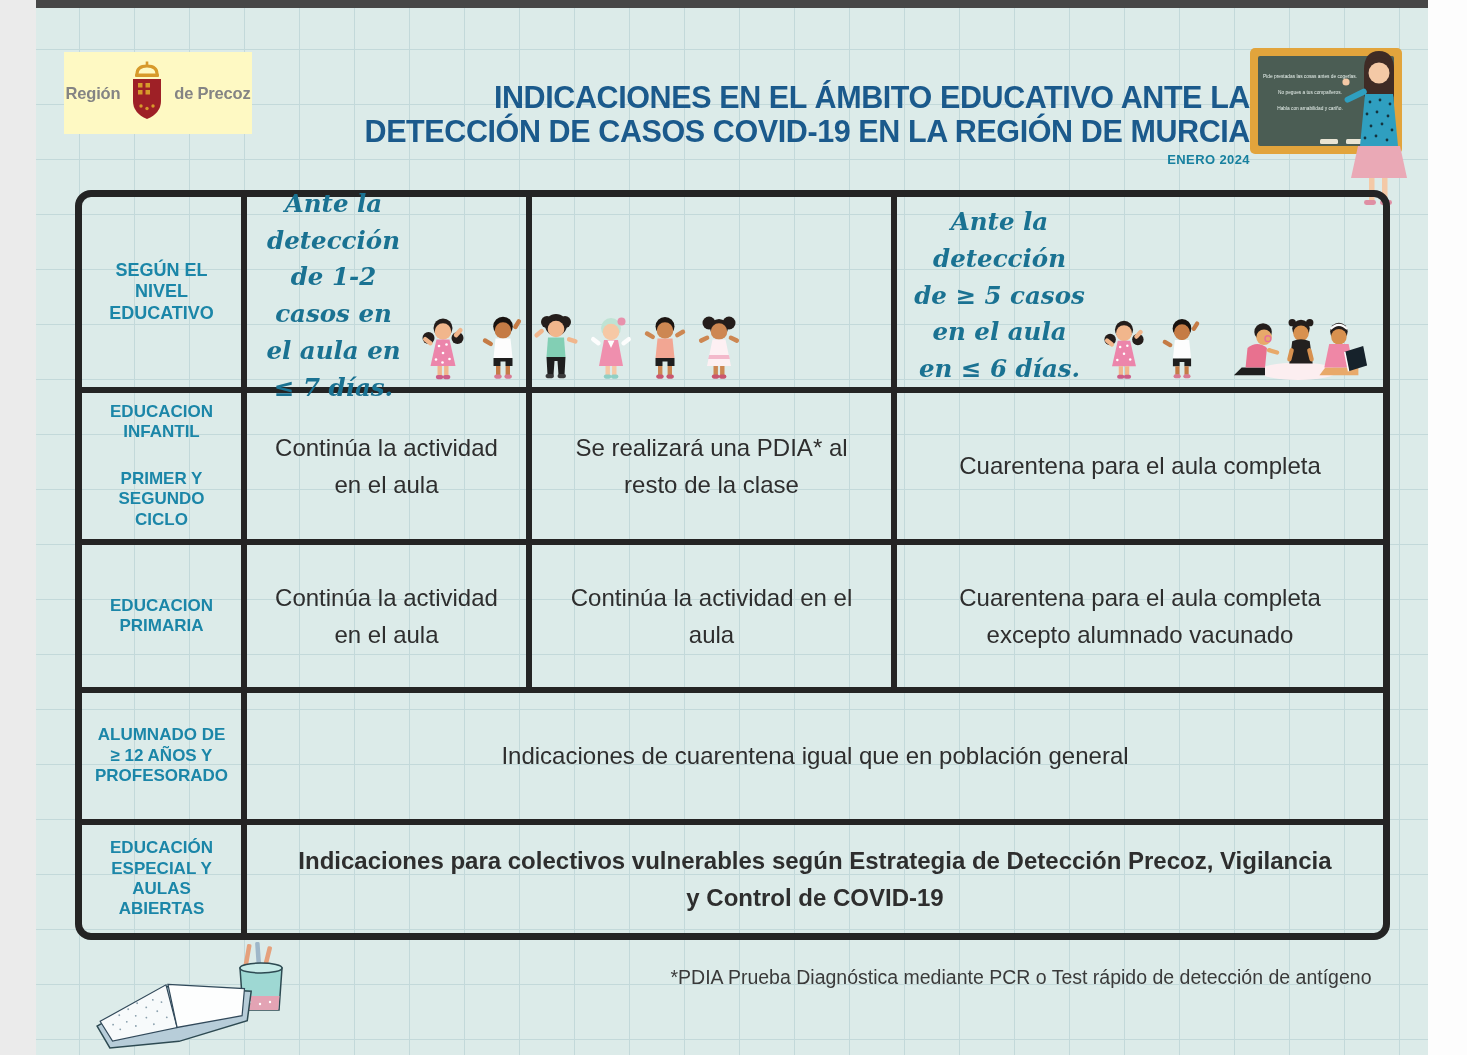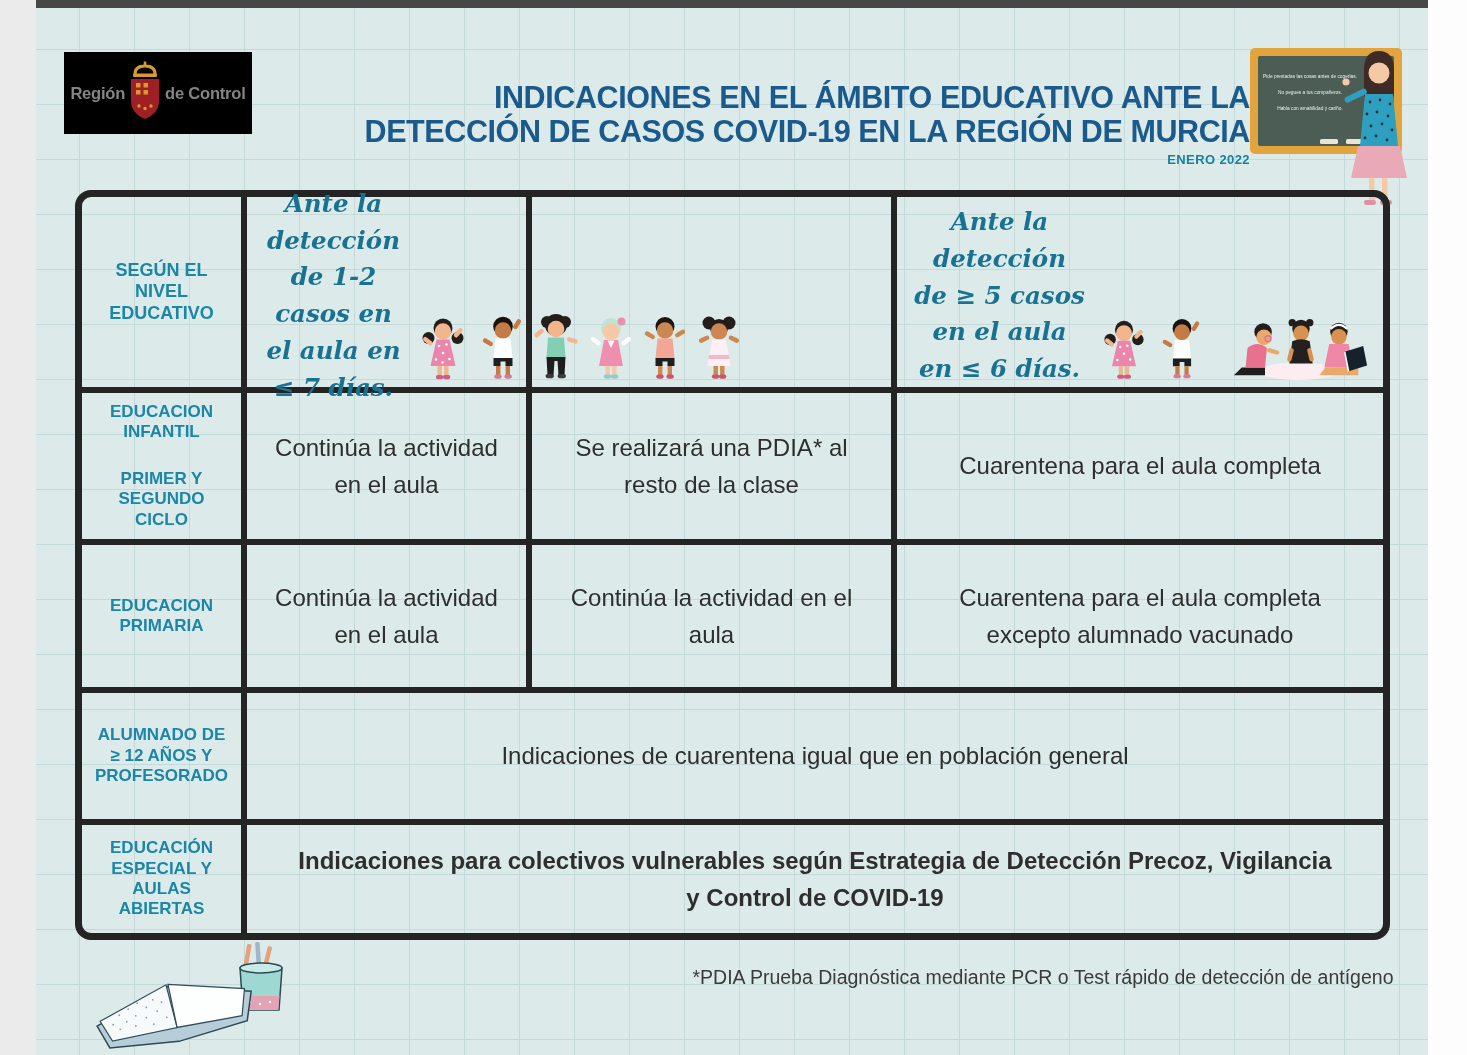--- a/index.html
+++ b/index.html
@@ -13,22 +13,22 @@
   .right-strip{position:absolute;left:1428px;top:0;width:39px;height:1055px;background:#fdfdfd;}
   .grid-bg{
     position:absolute;left:36px;top:8px;width:1392px;height:1047px;
     background-color:#dcebe9;
     background-image:
       linear-gradient(#c3d9da 1px, transparent 1px),
       linear-gradient(90deg,#c3d9da 1px, transparent 1px);
     background-size:55px 55px;background-position:-12px -14px;
   }
   .logo{
-    position:absolute;left:64px;top:52px;width:188px;height:82px;background:#000000;
-    display:flex;align-items:center;justify-content:center;
+    position:absolute;left:64px;top:52px;width:188px;height:82px;background:#fef9c3;
+    display:flex;align-items:center;justify-content:center;gap:7px;
   }
   .logo-text{color:#848484;font-weight:bold;font-size:16.5px;letter-spacing:-0.2px;}
   .title-wrap{position:absolute;left:255px;top:80px;width:995px;text-align:right;}
   .title-line{color:#1b5a8c;font-weight:bold;font-size:30.5px;line-height:1.12;letter-spacing:-0.4px;}
   .date-line{margin-top:4px;color:#17809f;font-weight:bold;font-size:13px;letter-spacing:0.4px;}
   .teacher-scene{position:absolute;left:1248px;top:42px;}
 
   .big-table{
     position:absolute;left:75px;top:190px;width:1315px;height:750px;
     box-sizing:border-box;border:7px solid #242424;border-radius:16px;
@@ -51,21 +51,21 @@
   .script{
     font-family:"DejaVu Serif",serif;font-style:italic;font-weight:600;
     color:#1a7292;font-size:24.5px;line-height:1.5;padding:8px 16px 0;
   }
   .kids-row{display:flex;align-items:flex-end;justify-content:center;gap:14px;margin-top:auto;padding-bottom:6px;}
   .kids-row.tight{gap:8px;}
   .body-text{color:#2e2e2e;font-size:24px;line-height:1.55;padding:0 22px;}
   .label-gap{height:26px;}
   .span-cell{grid-column:2 / 5;}
   .footnote{
-    position:absolute;left:658px;top:966px;width:770px;text-align:center;
+    position:absolute;left:636px;top:966px;width:770px;text-align:center;
     color:#3a3a3a;font-size:19.5px;
   }
   .desk-scene{position:absolute;left:78px;top:938px;}
 </style>
 </head>
 <body>
 
 <div class="grid-bg"></div>
 <div class="left-strip"></div>
 <div class="top-bar"></div>
@@ -81,27 +81,27 @@
     <g fill="#d79a2b">
       <rect x="11" y="22" width="4.5" height="4.5"></rect>
         <rect x="18.5" y="22" width="4.5" height="4.5"></rect>
       <rect x="11" y="29" width="4.5" height="4.5"></rect>
         <rect x="18.5" y="29" width="4.5" height="4.5"></rect>
       <circle cx="14" cy="45" r="1.7"></circle>
         <circle cx="20" cy="47.5" r="1.7"></circle>
         <circle cx="26" cy="45" r="1.7"></circle>
     </g>
   </svg>
-  <span class="logo-text">de Control</span>
+  <span class="logo-text">de Precoz</span>
 </div>
 
 <div class="title-wrap">
   <div class="title-line">INDICACIONES EN EL ÁMBITO EDUCATIVO ANTE LA</div>
   <div class="title-line">DETECCIÓN DE CASOS COVID-19 EN LA REGIÓN DE MURCIA</div>
-  <div class="date-line">ENERO 2022</div>
+  <div class="date-line">ENERO 2024</div>
 </div>
 
 <div class="teacher-scene">
   <svg width="180" height="175" viewBox="0 0 180 175">
     <rect x="2" y="6" width="152" height="106" rx="5" fill="#e2a43c"></rect>
     <rect x="10" y="14" width="136" height="90" rx="2" fill="#4b5d54"></rect>
     <rect x="72" y="97" width="18" height="5" rx="1.5" fill="#e9e4d4"></rect>
     <rect x="98" y="97" width="18" height="5" rx="1.5" fill="#e9e4d4"></rect>
     <text x="62" y="36" font-size="4.8" fill="#e9f2ee" text-anchor="middle">Pide prestadas las cosas antes de cogerlas.</text>
     <text x="62" y="52" font-size="4.8" fill="#e9f2ee" text-anchor="middle">No pegues a tus compañeros.</text>

